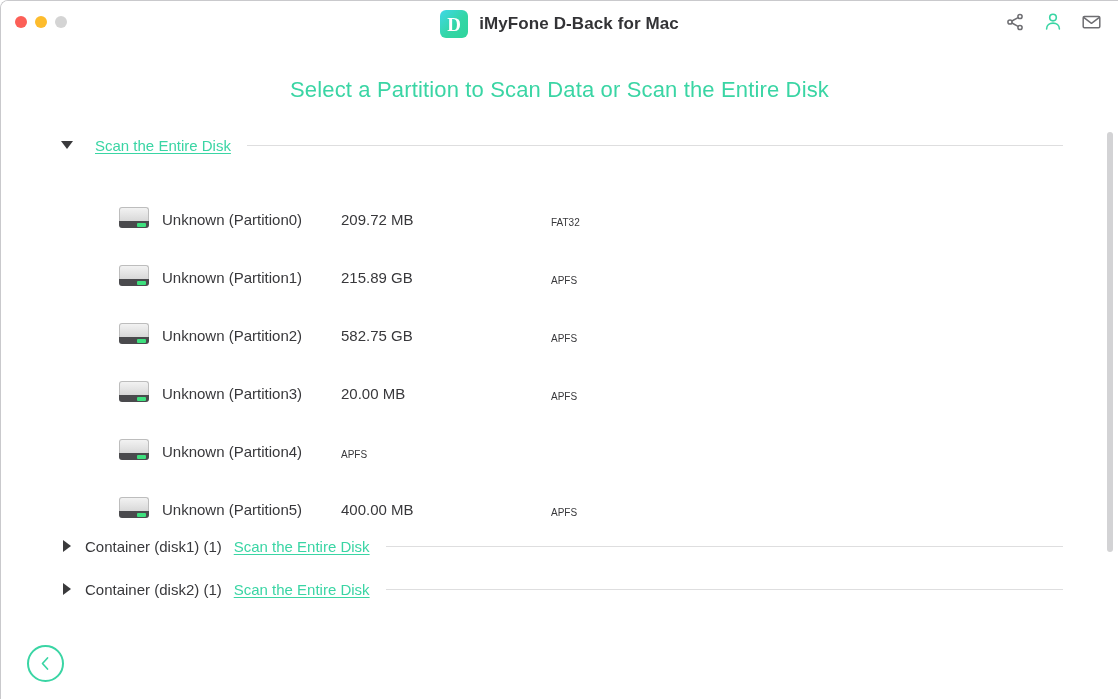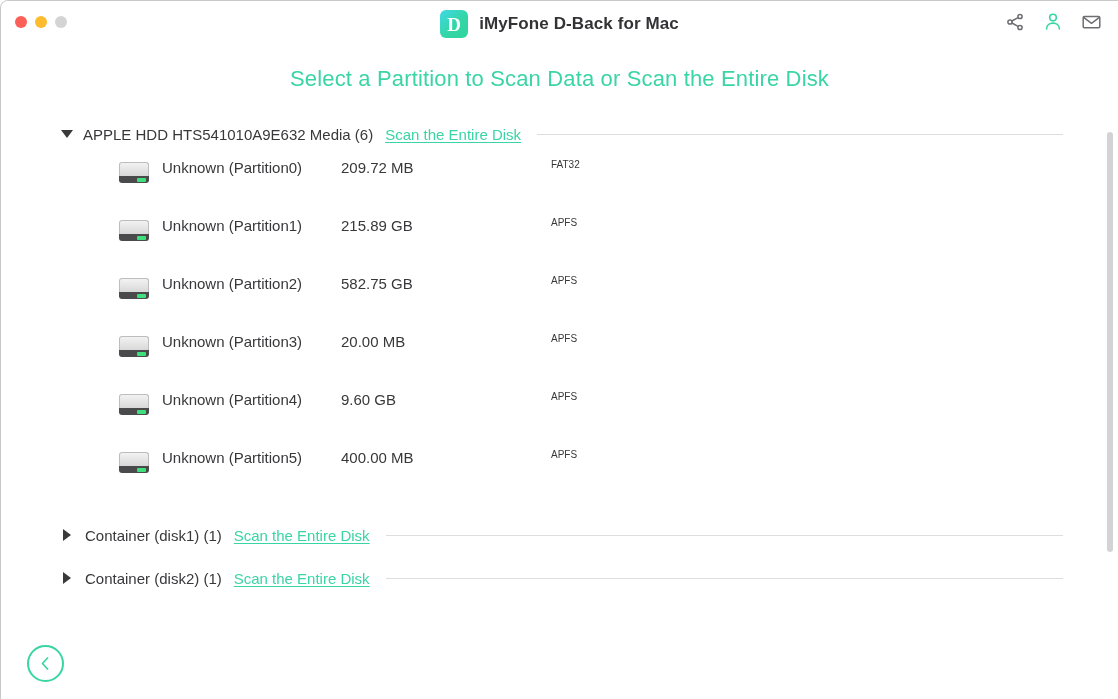--- a/index.html
+++ b/index.html
@@ -89,21 +89,21 @@
     align-items: center;
     gap: 18px;
   }
   .title-actions svg { display: block; }
 
   
   .page-heading {
     text-align: center;
     font-size: 22px;
     color: #3ad5a4;
-    margin-top: 19px;
+    margin-top: 30px;
     letter-spacing: .15px;
   }
 
   
   .content {
     position: relative;
     margin-top: 27px;
     padding: 0 0 0 0;
     height: 478px;
   }
@@ -155,21 +155,21 @@
     background: #dededf;
     margin-left: 16px;
     margin-right: 55px;
   }
 
   
   .partitions { margin-top: 10px; }
 
   .row {
     display: flex;
-    align-items: flex-start;
+    align-items: flex-end;
     height: 58px;
     padding-left: 118px;
   }
 
   .drive-icon {
     position: relative;
     width: 30px;
     height: 24px;
     flex: 0 0 auto;
     margin-right: 13px;
@@ -294,21 +294,20 @@
       </span>
     </div>
   </div>
 
   <div class="page-heading">Select a Partition to Scan Data or Scan the Entire Disk</div>
 
   <div class="content">
 
     <div class="group-header">
       <span class="tri open"></span>
-      <span class="group-label">APPLE HDD HTS541010A9E632 Media (6)</span>
       <span class="scan-link">Scan the Entire Disk</span>
       <span class="rule"></span>
     </div>
 
     <div class="partitions">
 
       <div class="row">
         <span class="drive-icon">
           <span class="drive-body"></span>
             <span class="drive-base"></span>
@@ -352,21 +351,20 @@
         <span class="col-fs">APFS</span>
       </div>
 
       <div class="row">
         <span class="drive-icon">
           <span class="drive-body"></span>
             <span class="drive-base"></span>
             <span class="drive-led"></span>
         </span>
         <span class="col-name">Unknown (Partition4)</span>
-        <span class="col-size">9.60 GB</span>
         <span class="col-fs">APFS</span>
       </div>
 
       <div class="row">
         <span class="drive-icon">
           <span class="drive-body"></span>
             <span class="drive-base"></span>
             <span class="drive-led"></span>
         </span>
         <span class="col-name">Unknown (Partition5)</span>

